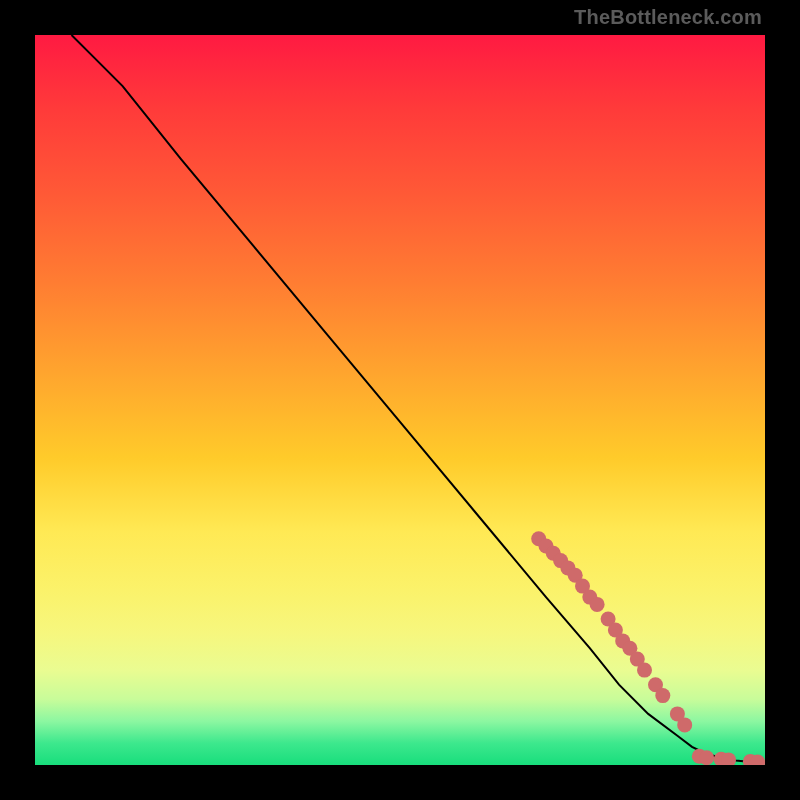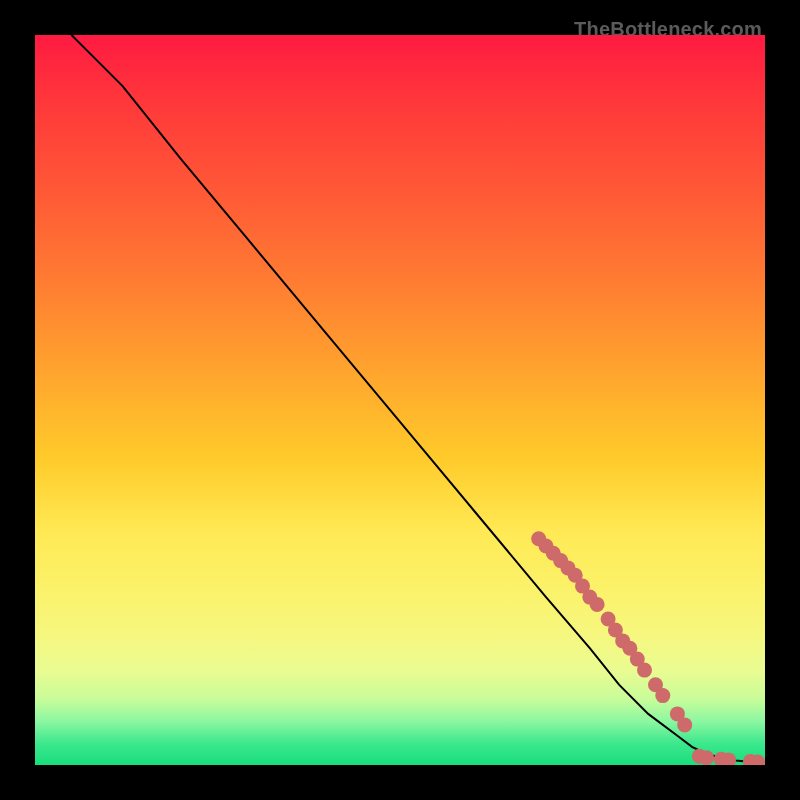--- a/index.html
+++ b/index.html
@@ -40,21 +40,21 @@
       #f6f77e 82%,
       #eafc91 87%,
       #c8fc9a 91%,
       #8cf7a1 94%,
       #3de88d 97%,
       #18de7c 100%
     );
   }
   .watermark {
     position: absolute;
-    top: 18px;
+    top: 6px;
     right: 38px;
     color: #5b5b5b;
     font: 600 20px Arial, Helvetica, sans-serif;
     letter-spacing: 0.2px;
     user-select: none;
   }
   svg.curve {
     position: absolute;
     inset: 0;
   }

